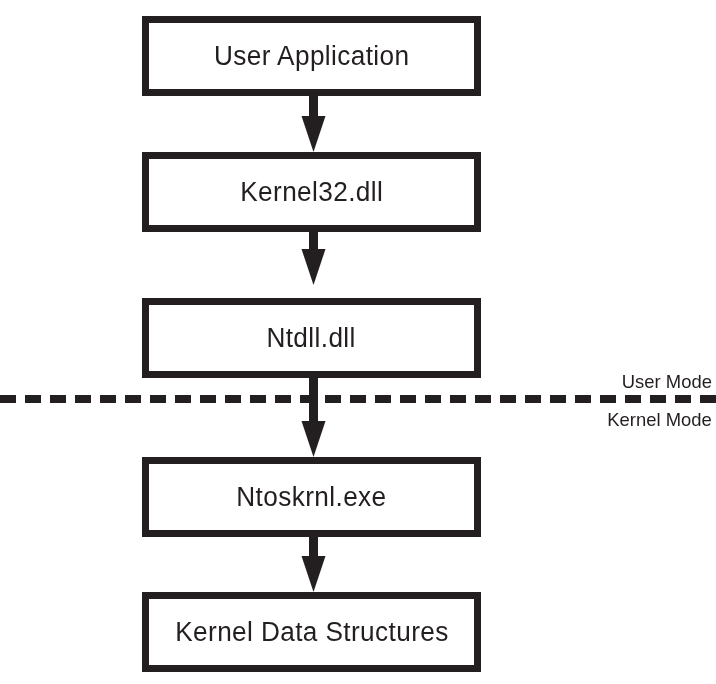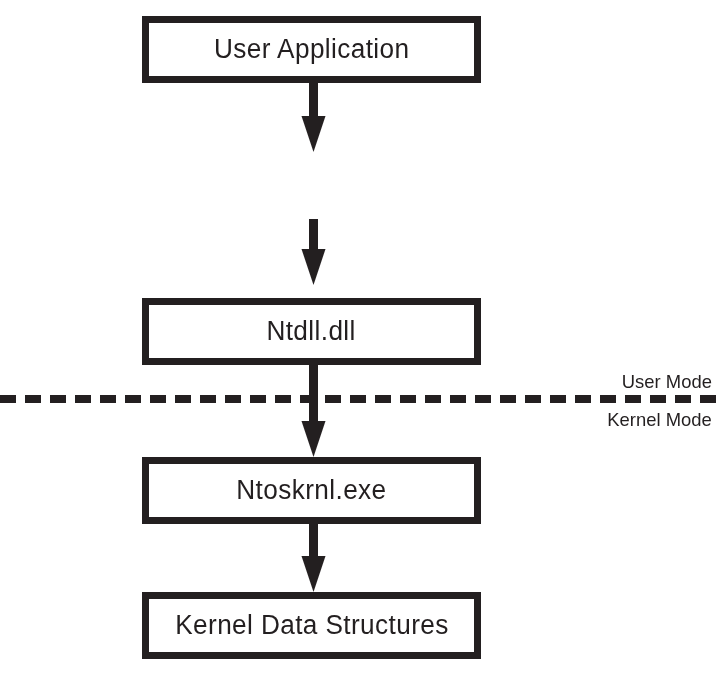--- a/index.html
+++ b/index.html
@@ -19,21 +19,21 @@
     height: 684px;
     overflow: hidden;
     background: #ffffff;
   }
 
   
   .node-box {
     position: absolute;
     left: 142px;
     width: 339px;
-    height: 67px;
+    height: 80px;
     box-sizing: border-box;
     border: 7px solid #231f20;
     background: #ffffff;
     display: flex;
     align-items: center;
     justify-content: center;
   }
   .node-label {
     font-family: "Liberation Sans", sans-serif;
     font-size: 27px;
@@ -114,20 +114,23 @@
   </svg>
 
   <div class="mode-label user">User Mode</div>
 
   <div class="mode-label kernel">Kernel Mode</div>
 
   <div class="node-box box-1">
     <span class="node-label">User Application</span>
   </div>
 
+  <div class="node-box box-2">
+    <span class="node-label">Kernel32.dll</span>
+  </div>
 
   <div class="node-box box-3">
     <span class="node-label">Ntdll.dll</span>
   </div>
 
   <div class="node-box box-4">
     <span class="node-label">Ntoskrnl.exe</span>
   </div>
 
   <div class="node-box box-5">

